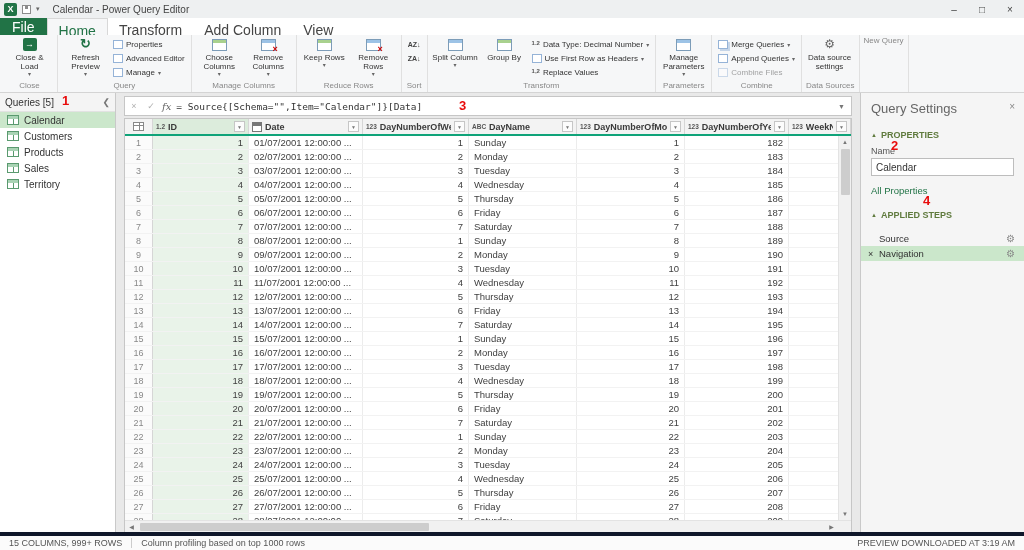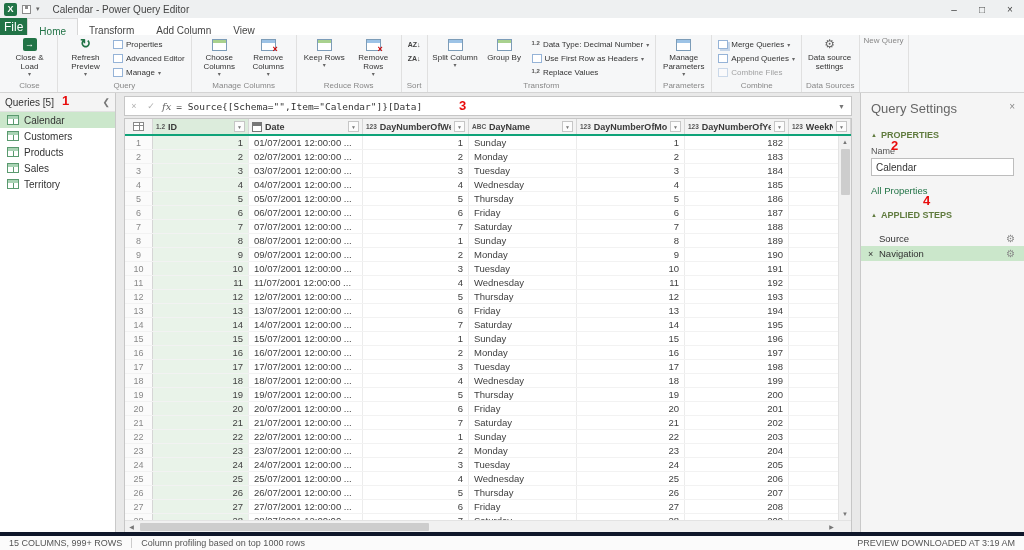--- a/index.html
+++ b/index.html
@@ -20,22 +20,22 @@
   .excel-icon{width:13px;height:13px;background:var(--excel-green);color:#fff;font-size:9px;font-weight:bold;display:flex;align-items:center;justify-content:center;border-radius:2px}
   .qat-save{width:9px;height:9px;border:1px solid #8c8c8c;background:#fff;position:relative}
   .qat-save::before{content:"";position:absolute;left:2px;right:2px;top:0;height:3px;background:#8c8c8c}
   .qat-caret{font-size:7px;color:#666}
   .title-text{font-size:10px;color:#444;margin-left:8px}
   .win-controls{margin-left:auto;display:flex;height:100%}
   .win-btn{width:28px;height:100%;display:flex;align-items:center;justify-content:center;font-size:10px;color:#444}
 
   
   .tabrow{height:17px;background:#fff;display:flex;align-items:stretch;flex:0 0 auto}
-  .file-tab{background:var(--excel-green);color:#fff;padding:0 4px;display:flex;align-items:center;font-size:12px}
-  .tab{padding:12px 11px;display:flex;align-items:center;font-size:10px;color:#444}
+  .file-tab{background:var(--excel-green);color:#fff;padding:0 12px;display:flex;align-items:center;font-size:14px}
+  .tab{padding:12px 11px;display:flex;align-items:center;font-size:14px;color:#444}
   .tab.selected{color:var(--excel-green);background:#f6f7f8;border:1px solid #d8d8d8;border-bottom:none}
 
   
   .ribbon{height:58px;background:#f6f7f8;border-bottom:1px solid #d4d4d4;display:flex;align-items:stretch;padding:0 2px;flex:0 0 auto}
   .rgroup{display:flex;flex-direction:column;border-right:1px solid #e0e0e0;padding:1px 4px 0}
   .rgroup-content{flex:1;display:flex;align-items:flex-start;gap:2px}
   .rgroup-label{font-size:8px;color:#888;text-align:center;height:11px;line-height:10px}
   .bigbtn{display:flex;flex-direction:column;align-items:center;width:47px;padding:1px 0;font-size:8px;color:#333;text-align:center;line-height:1.15}
   .bicon{height:15px;display:flex;align-items:center;justify-content:center;margin-bottom:1px;font-size:12px}
   .caret{font-size:6px;color:#666;line-height:6px}

